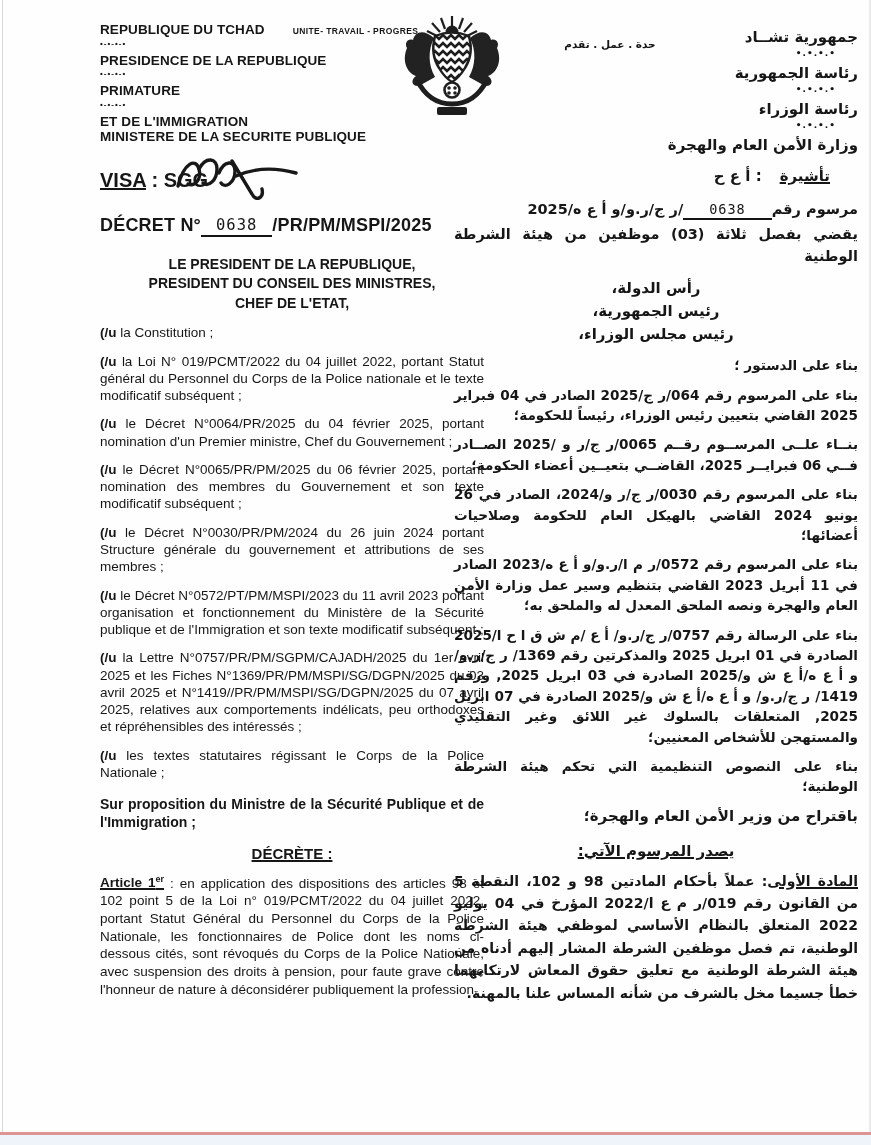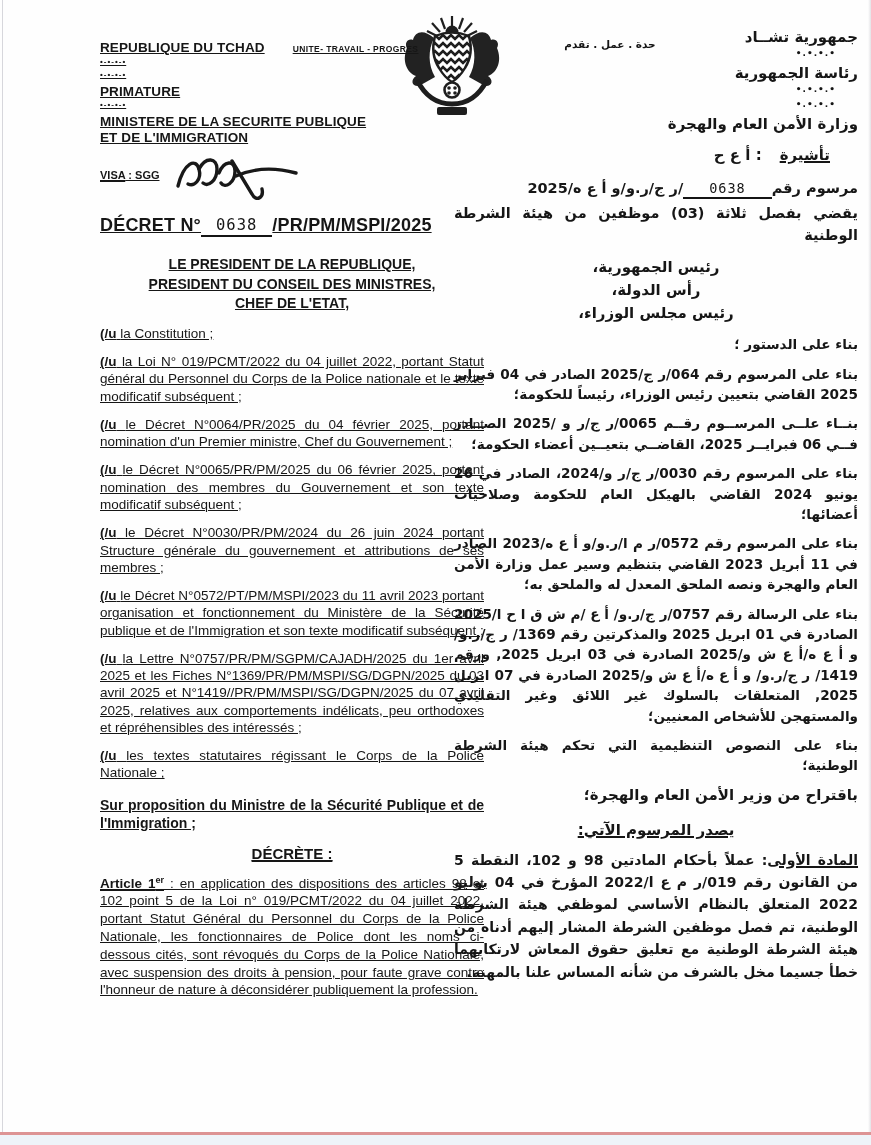--- a/index.html
+++ b/index.html
@@ -11,26 +11,26 @@
   .left-edge{position:absolute;left:2px;top:0;bottom:0;width:1px;background:#d7d7dc;}
   .right-edge{position:absolute;right:0;top:0;bottom:0;width:3px;background:linear-gradient(to left,#e3e3e6,rgba(255,255,255,0));}
   .bottom-line{position:absolute;left:0;right:0;bottom:10px;height:3px;background:#dd9494;}
   .bottom-band{position:absolute;left:0;right:0;bottom:0;height:10px;background:#eef4f9;}
 
   .emblem{position:absolute;left:397px;top:14px;width:110px;height:104px;}
   .motto-ar{position:absolute;left:545px;top:38px;width:130px;text-align:center;
     font-family:"DejaVu Sans",sans-serif;font-weight:bold;font-size:10.5px;direction:rtl;}
 
   
-  .col-fr{position:absolute;left:100px;top:40px;width:384px;text-decoration:underline;}
+  .col-fr{position:absolute;left:100px;top:22px;width:384px;}
   .fr-row1{display:flex;align-items:baseline;}
   .fr-head{font-size:13.5px;font-weight:bold;line-height:1.15;letter-spacing:.1px;}
   .fr-motto{font-size:8.5px;font-weight:bold;margin-left:28px;letter-spacing:.4px;white-space:nowrap;}
   .fr-sep{font-size:8px;font-weight:bold;letter-spacing:1px;line-height:1;margin:2px 0 5px 0;}
-  .visa-row{margin-top:24px;font-size:11px;font-weight:bold;position:relative;height:34px;}
+  .visa-row{margin-top:24px;font-size:20px;font-weight:bold;position:relative;height:34px;}
   .visa-label{text-decoration:underline;text-decoration-thickness:2px;}
   .signature{position:absolute;left:72px;top:-16px;width:130px;height:52px;}
   .decree-title{margin-top:12px;font-size:18px;font-weight:bold;letter-spacing:.2px;white-space:nowrap;}
   .num{display:inline-block;font-family:"DejaVu Sans Mono",monospace;font-weight:normal;font-size:15.5px;
     border-bottom:2px solid #141414;padding:0 15px 1px 15px;letter-spacing:1px;transform:translateY(-1px);}
   .subject{font-size:13.5px;line-height:1.3;margin-top:3px;text-align:justify;}
   .pres-head{margin-top:17px;text-align:center;font-weight:bold;font-size:14px;line-height:1.4;}
   .clause{margin:11px 0 0 0;font-size:13.5px;line-height:1.28;text-align:justify;}
   .lead{font-weight:bold;}
   .prop{margin:14px 0 0 0;font-size:14px;font-weight:bold;line-height:1.3;text-align:justify;}
@@ -102,25 +102,26 @@
 </svg>
 
 <div class="motto-ar">حدة . عمل . تقدم</div>
 
 <div class="col-fr">
   <div class="fr-row1">
     <span class="fr-head">REPUBLIQUE DU TCHAD</span>
     <span class="fr-motto">UNITE- TRAVAIL - PROGRES</span>
   </div>
   <div class="fr-sep">•-•-•-•</div>
+  <div class="fr-head">PRESIDENCE DE LA REPUBLIQUE</div>
   <div class="fr-sep">•-•-•-•</div>
   <div class="fr-head">PRIMATURE</div>
   <div class="fr-sep">•-•-•-•</div>
+  <div class="fr-head">ET DE L'IMMIGRATION</div>
   <div class="fr-head">MINISTERE DE LA SECURITE PUBLIQUE</div>
-  <div class="fr-head">ET DE L'IMMIGRATION</div>
 
   <div class="visa-row">
     <span class="visa-label">VISA</span><span> : SGG</span>
     <svg class="signature" viewBox="0 0 130 50" aria-hidden="true">
       <g stroke="#181818" stroke-width="3.4" fill="none" stroke-linecap="round">
         <path d="M6,32 C12,8 24,4 27,15 C30,26 22,33 16,30"></path>
         <path d="M27,15 C34,2 45,4 45,15 C45,27 36,33 31,29"></path>
         <path d="M47,19 C52,6 63,6 63,17 C63,29 53,35 49,29"></path>
         <path d="M60,7 L80,40 C84,48 92,44 90,35"></path>
         <path d="M64,22 C82,14 102,13 124,19"></path>
@@ -152,35 +153,36 @@
   <div class="decrete"><span class="u2">DÉCRÈTE :</span></div>
 
   <p class="article"><span class="art-label"><span>Article 1</span><sup>er</sup></span><span> : en application des dispositions des articles 98 et 102 point 5 de la Loi n° 019/PCMT/2022 du 04 juillet 2022, portant Statut Général du Personnel du Corps de la Police Nationale, les fonctionnaires de Police dont les noms ci-dessous cités, sont révoqués du Corps de la Police Nationale, avec suspension des droits à pension, pour faute grave contre l'honneur de nature à déconsidérer publiquement la profession.</span></p>
 </div>
 
 <div class="col-ar">
   <div class="ar-head">جمهورية تشــاد</div>
   <div class="ar-sep">•.•.•.•</div>
   <div class="ar-head">رئاسة الجمهورية</div>
   <div class="ar-sep">•.•.•.•</div>
+  <div class="ar-head">رئاسة الوزراء</div>
   <div class="ar-sep">•.•.•.•</div>
   <div class="ar-head">وزارة الأمن العام والهجرة</div>
 
   <div class="ar-visa">
     <span class="ar-visa-label">تأشيرة</span><span>: أ ع ح</span>
   </div>
 
   <div class="ar-decree-title">
     <span>مرسوم رقم</span><span class="ar-num">0638</span><span>/ر ج/ر.و/و أ ع ه/2025</span>
   </div>
   <div class="ar-subject">يقضي بفصل ثلاثة (03) موظفين من هيئة الشرطة الوطنية</div>
 
   <div class="ar-pres">
+    <div>رأس الدولة،</div>
     <div>رئيس الجمهورية،</div>
-    <div>رأس الدولة،</div>
     <div>رئيس مجلس الوزراء،</div>
   </div>
 
   <p class="ar-clause">بناء على الدستور ؛</p>
   <p class="ar-clause">بناء على المرسوم رقم 064/ر ج/2025 الصادر في 04 فبراير 2025 القاضي بتعيين رئيس الوزراء، رئيساً للحكومة؛</p>
   <p class="ar-clause">بنــاء علــى المرســوم رقــم 0065/ر ج/ر و /2025 الصــادر فــي 06 فبرايــر 2025، القاضــي بتعيــين أعضاء الحكومة؛</p>
   <p class="ar-clause">بناء على المرسوم رقم 0030/ر ج/ر و/2024، الصادر في 26 يونيو 2024 القاضي بالهيكل العام للحكومة وصلاحيات أعضائها؛</p>
   <p class="ar-clause">بناء على المرسوم رقم 0572/ر م ا/ر.و/و أ ع ه/2023 الصادر في 11 أبريل 2023 القاضي بتنظيم وسير عمل وزارة الأمن العام والهجرة ونصه الملحق المعدل له والملحق به؛</p>
   <p class="ar-clause">بناء على الرسالة رقم 0757/ر ج/ر.و/ أ ع /م ش ق ا ح ا/2025 الصادرة في 01 ابريل 2025 والمذكرتين رقم 1369/ ر ج/ر.و/ و أ ع ه/أ ع ش و/2025 الصادرة في 03 ابريل 2025, ورقم 1419/ ر ج/ر.و/ و أ ع ه/أ ع ش و/2025 الصادرة في 07 ابريل 2025, المتعلقات بالسلوك غير اللائق وغير التقليدي والمستهجن للأشخاص المعنيين؛</p>
   <p class="ar-clause">بناء على النصوص التنظيمية التي تحكم هيئة الشرطة الوطنية؛</p>

